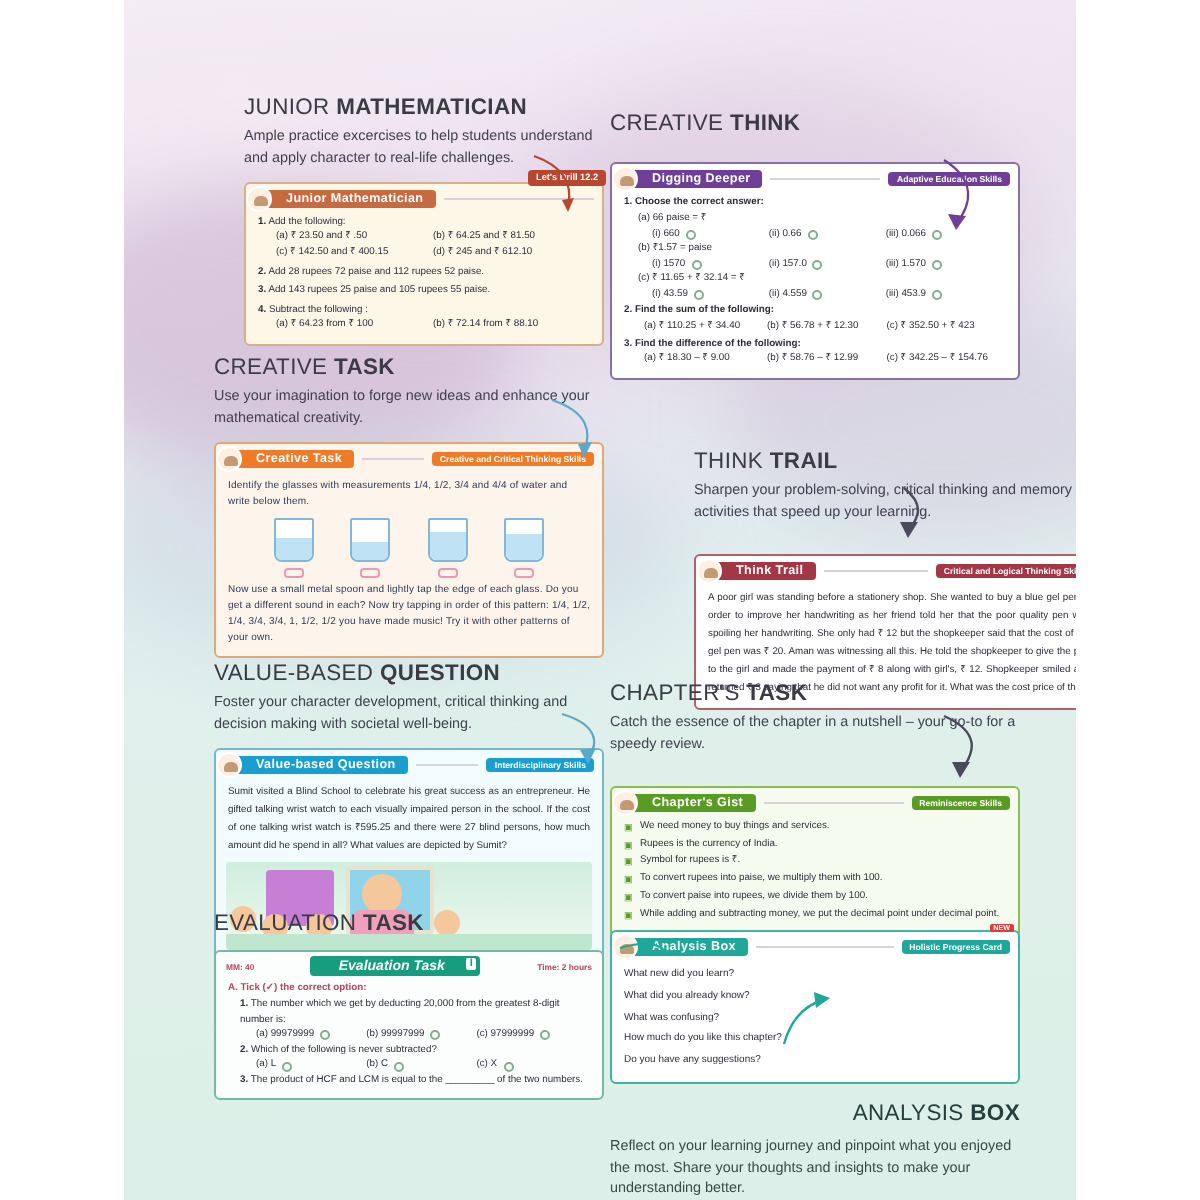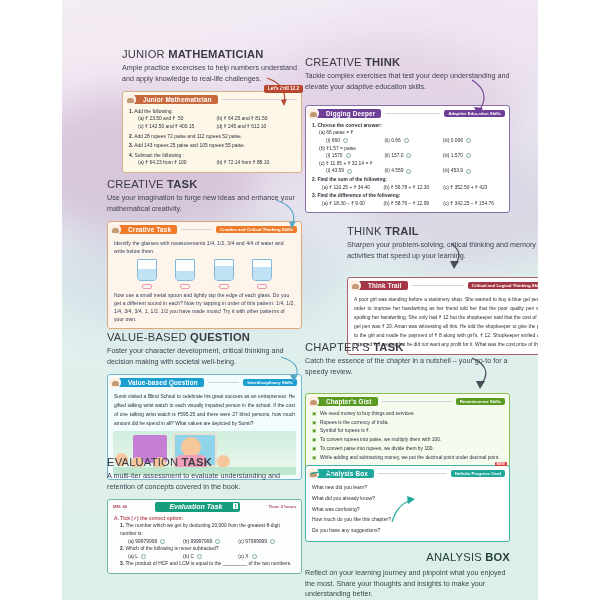--- a/index.html
+++ b/index.html
@@ -120,21 +120,21 @@
 <body>
 
 <div id="page">
   <div class="blob b1"></div>
   <div class="blob b2"></div>
   <div class="blob b3"></div>
   <div class="blob b4"></div>
 
   <div class="col left" style="top:48px;padding-left:15px;">
     <div class="sec-title"><span>JUNIOR </span><b>MATHEMATICIAN</b></div>
-    <div class="sec-desc">Ample practice excercises to help numbers understand and apply knowledge to real-life challenges.</div>
+    <div class="sec-desc">Ample practice excercises to help students understand and apply character to real-life challenges.</div>
 
     <div class="card jm">
       <div class="badge">Let's Drill 12.2</div>
       <div class="card-hd" style="margin-top:2px;">
         <span class="pill">
             <span class="av"></span>
             <span>Junior Mathematician</span>
           </span>
         <span class="hrule"></span>
       </div>
@@ -230,21 +230,20 @@
         <div style="position:absolute;left:18px;top:26px;width:13px;height:13px;border-radius:50%;background:#f5c79b"></div>
         <div style="position:absolute;left:40px;top:26px;width:13px;height:13px;border-radius:50%;background:#f5c79b"></div>
         <div style="position:absolute;left:104px;top:24px;width:13px;height:13px;border-radius:50%;background:#f5c79b"></div>
         <div style="position:absolute;left:0;bottom:0;width:100%;height:8px;background:#bfe6cf"></div>
       </div>
     </div>
   </div>
 
   <div class="col left" style="top:456px;">
     <div class="sec-title"><span>EVALUATION </span><b>TASK</b></div>
-    <div class="sec-desc">A multi-tier assessment to evaluate understanding and retention of concepts covered in the book.</div>
 
     <div class="card ev">
       <div class="ev-top">
         <span class="ev-meta">MM: 40</span>
         <span class="ev-ribbon"><span>Evaluation Task</span><b>I</b></span>
         <span class="ev-meta">Time: 2 hours</span>
       </div>
       <div class="body" style="padding-top:3px">
         <div class="q" style="color:#b5455a;font-weight:bold">A. Tick (✓) the correct option:</div>
         <div class="q" style="padding-left:6px"><span class="n">1.</span> <span>The number which we get by deducting 20,000 from the greatest 8-digit number is:</span></div>
@@ -277,21 +276,20 @@
               <span class="bub"></span>
             </div>
         </div>
         <div class="q" style="padding-left:6px"><span class="n">3.</span> <span>The product of HCF and LCM is equal to the _________ of the two numbers.</span></div>
       </div>
     </div>
   </div>
 
   <div class="col right" style="top:56px;">
     <div class="sec-title"><span>CREATIVE </span><b>THINK</b></div>
-    <div class="sec-desc">Tackle complex exercises that test your deep understanding and elevate your adaptive education skills.</div>
 
     <div class="card dd" style="margin-top:13px">
       <div class="card-hd" style="margin-top:2px;">
         <span class="pill">
             <span class="av"></span>
             <span>Digging Deeper</span>
           </span>
         <span class="hrule"></span>
         <span class="skill">Adaptive Education Skills</span>
       </div>

